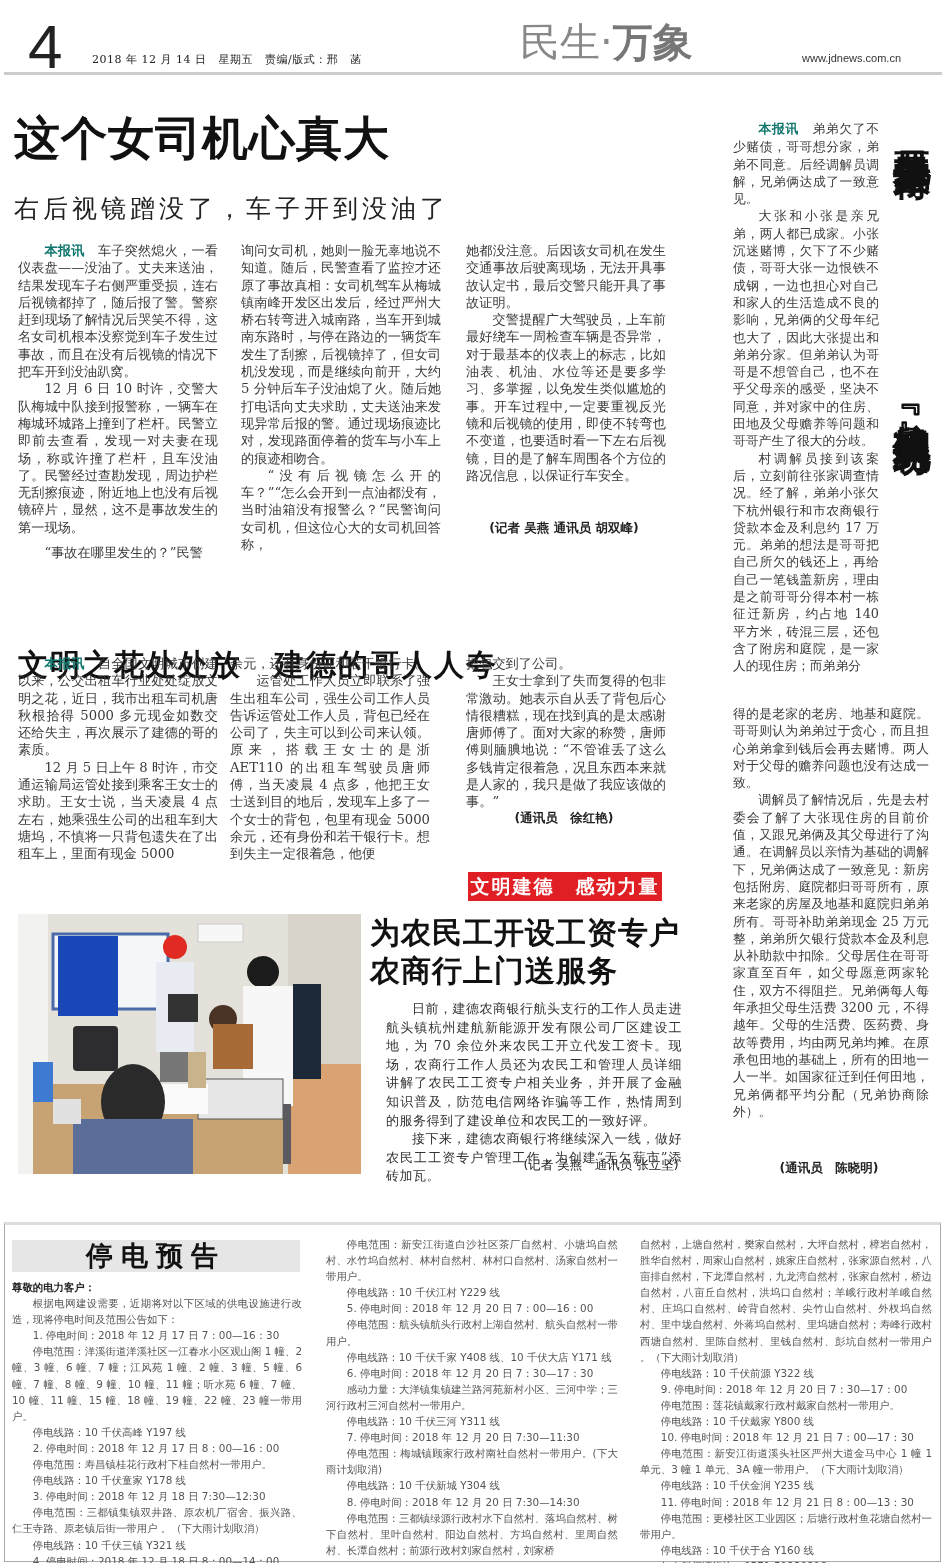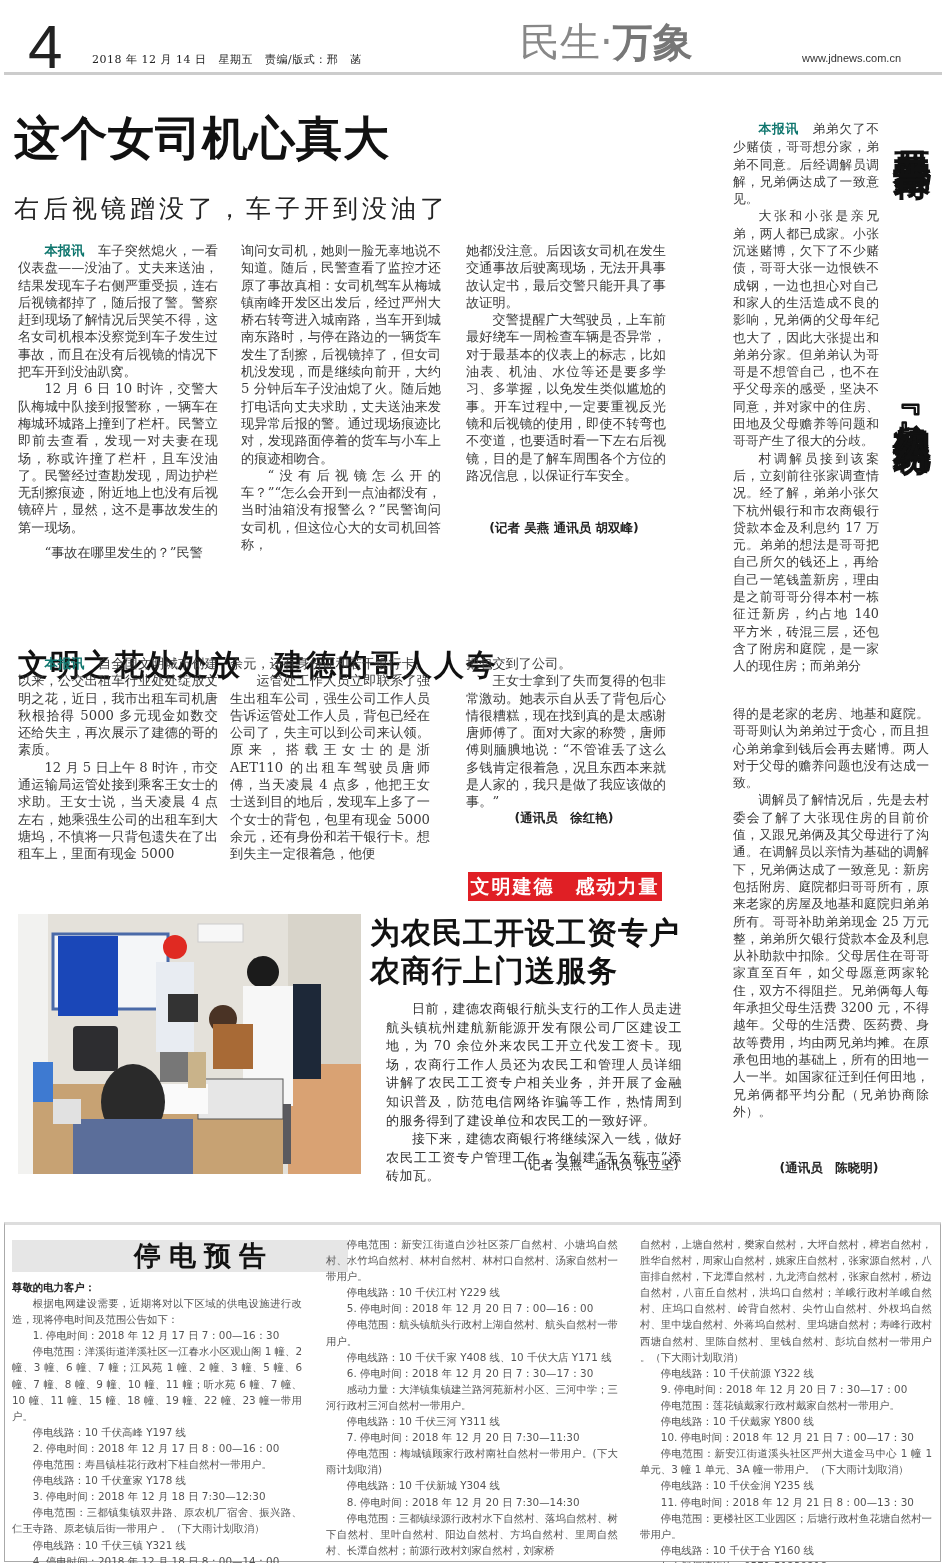--- a/index.html
+++ b/index.html
@@ -26,21 +26,21 @@
 
   .headline2 { left:18px; top:606px; font-size:30px; line-height:38px; letter-spacing:2px;margin-top:40px; }
   .redbox { left:468px; top:831px; width:194px; height:29px; background:#e01f25; color:#fff; font-family:"DejaVu Sans",sans-serif; font-weight:900; font-size:19px; line-height:29px; text-align:center; letter-spacing:2px;margin-top:41px; }
 
   .photo { left:18px; top:914px; width:343px; height:260px; overflow:hidden; background:#d9d6cf; }
   .headline3 { left:370px; top:914px; font-size:30px; line-height:38px; letter-spacing:1px; }
   .kai { font-family:"DejaVu Serif",serif; font-size:13px; line-height:18.6px; color:#333; text-align:justify; letter-spacing:0.5px; }
   .kai p { margin:0; text-indent:2em; }
 
   .notice-box { left:4px; top:1222px; width:935px; height:336px; border:1px solid #aaa; border-top:3px solid #ddd; }
-  .notice-title { left:12px; top:1240px; width:288px; height:32px; background:#e6e6e6; font-family:"DejaVu Sans",sans-serif; font-weight:900; font-size:27px; line-height:32px; text-align:center; letter-spacing:8px; color:#111;padding-left:48px; }
+  .notice-title { left:12px; top:1240px; width:288px; height:32px; background:#e6e6e6; font-family:"DejaVu Sans",sans-serif; font-weight:900; font-size:27px; line-height:32px; text-align:center; letter-spacing:8px; color:#111; }
   .ncol { font-family:"DejaVu Sans",sans-serif; font-size:10.4px; line-height:16.1px; color:#555; text-align:justify; }
   .ncol p { margin:0; text-indent:2em; }
   .ncol p.noind { text-indent:0; }
   .ncol .greet { font-weight:700; color:#222; text-indent:0; }
 </style>
 </head>
 <body>
 
 <div class="abs header-num">4</div>
 <div class="abs header-meta">2018 年 12 月 14 日   星期五   责编/版式：邢   菡</div>

